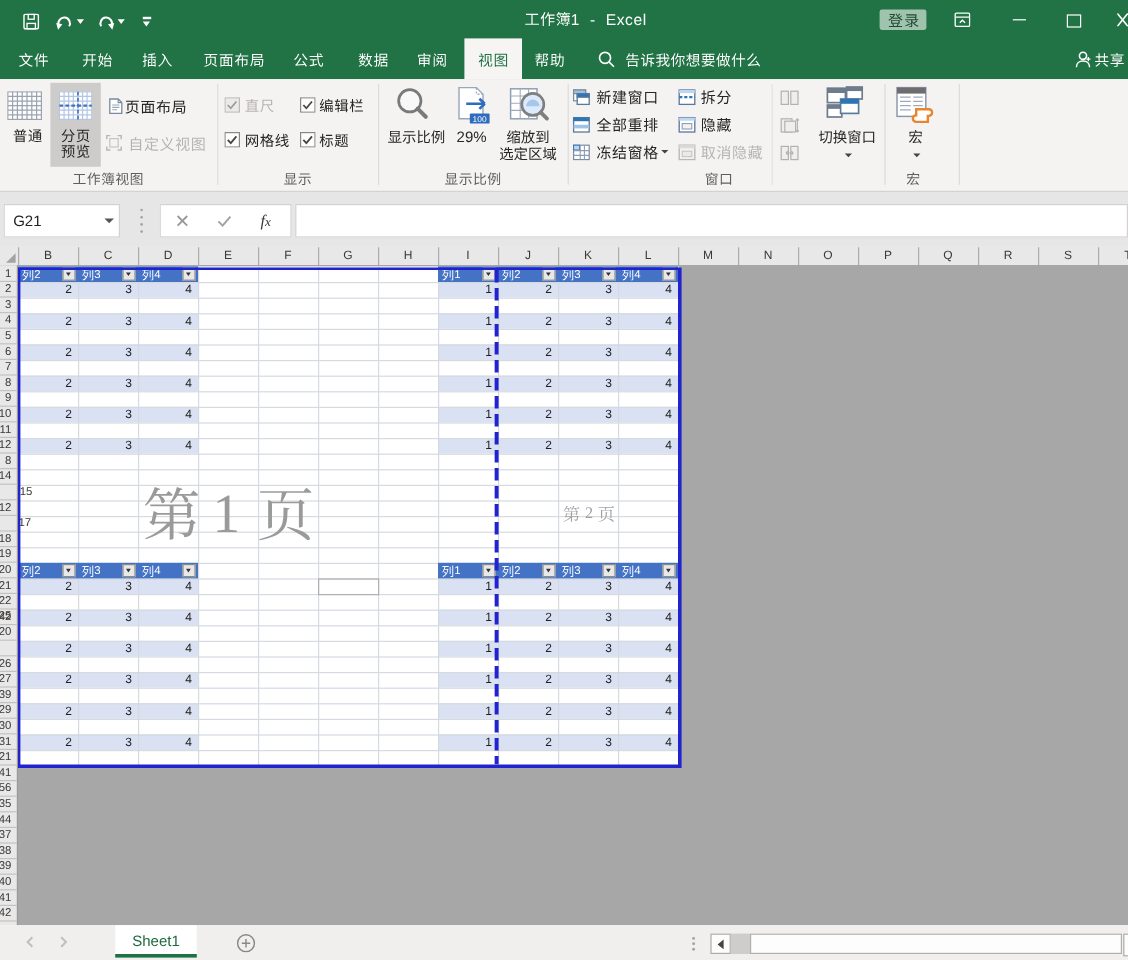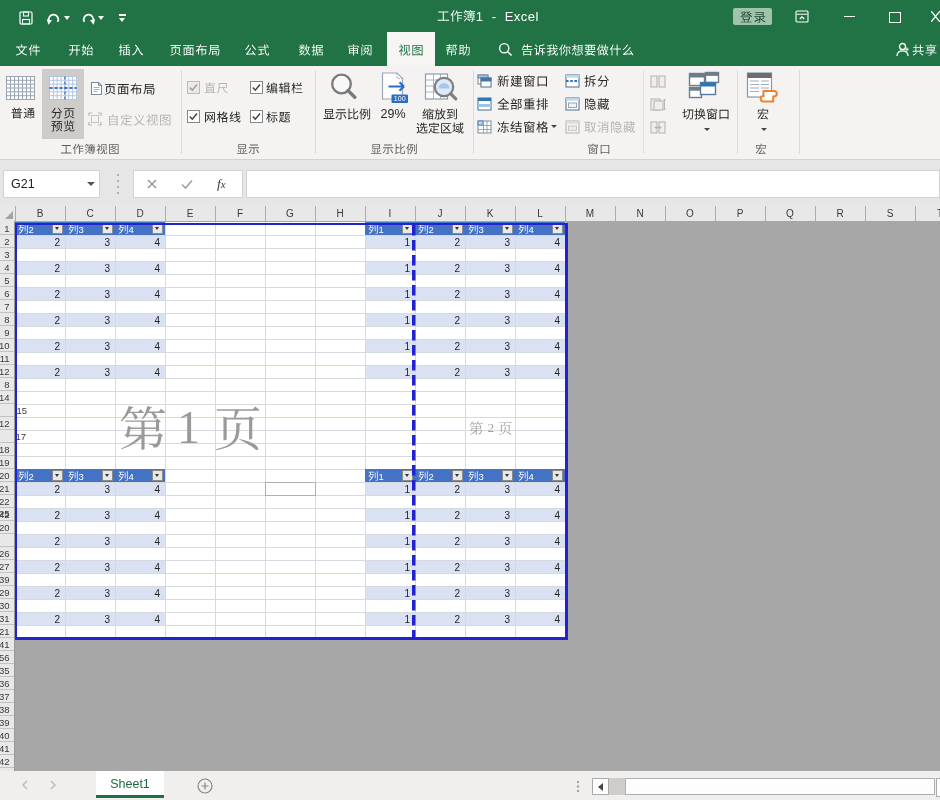--- a/index.html
+++ b/index.html
@@ -745,21 +745,21 @@
 <div style="position:absolute;left:9.5px;top:618.2px;transform:translate(-100%,-50%);font:9.5px 'Liberation Sans';color:#3b3937">31</div>
 <div style="position:absolute;left:0;top:637px;width:14px;height:1px;background:#c4c2c0"></div>
 <div style="position:absolute;left:9.5px;top:631.2px;transform:translate(-100%,-50%);font:9.5px 'Liberation Sans';color:#3b3937">21</div>
 <div style="position:absolute;left:0;top:650px;width:14px;height:1px;background:#c4c2c0"></div>
 <div style="position:absolute;left:9.5px;top:644.2px;transform:translate(-100%,-50%);font:9.5px 'Liberation Sans';color:#3b3937">41</div>
 <div style="position:absolute;left:0;top:663px;width:14px;height:1px;background:#c4c2c0"></div>
 <div style="position:absolute;left:9.5px;top:657.2px;transform:translate(-100%,-50%);font:9.5px 'Liberation Sans';color:#3b3937">56</div>
 <div style="position:absolute;left:0;top:676px;width:14px;height:1px;background:#c4c2c0"></div>
 <div style="position:absolute;left:9.5px;top:670.2px;transform:translate(-100%,-50%);font:9.5px 'Liberation Sans';color:#3b3937">35</div>
 <div style="position:absolute;left:0;top:689px;width:14px;height:1px;background:#c4c2c0"></div>
-<div style="position:absolute;left:9.5px;top:683.2px;transform:translate(-100%,-50%);font:9.5px 'Liberation Sans';color:#3b3937">36</div>
+<div style="position:absolute;left:9.5px;top:683.2px;transform:translate(-100%,-50%);font:9.5px 'Liberation Sans';color:#3b3937">44</div>
 <div style="position:absolute;left:0;top:702px;width:14px;height:1px;background:#c4c2c0"></div>
 <div style="position:absolute;left:9.5px;top:696.2px;transform:translate(-100%,-50%);font:9.5px 'Liberation Sans';color:#3b3937">37</div>
 <div style="position:absolute;left:0;top:715px;width:14px;height:1px;background:#c4c2c0"></div>
 <div style="position:absolute;left:9.5px;top:709.2px;transform:translate(-100%,-50%);font:9.5px 'Liberation Sans';color:#3b3937">38</div>
 <div style="position:absolute;left:0;top:728px;width:14px;height:1px;background:#c4c2c0"></div>
 <div style="position:absolute;left:9.5px;top:722.2px;transform:translate(-100%,-50%);font:9.5px 'Liberation Sans';color:#3b3937">39</div>
 <div style="position:absolute;left:0;top:741px;width:14px;height:1px;background:#c4c2c0"></div>
 <div style="position:absolute;left:9.5px;top:735.2px;transform:translate(-100%,-50%);font:9.5px 'Liberation Sans';color:#3b3937">40</div>
 <div style="position:absolute;left:0;top:754px;width:14px;height:1px;background:#c4c2c0"></div>
 <div style="position:absolute;left:9.5px;top:748.2px;transform:translate(-100%,-50%);font:9.5px 'Liberation Sans';color:#3b3937">41</div>

